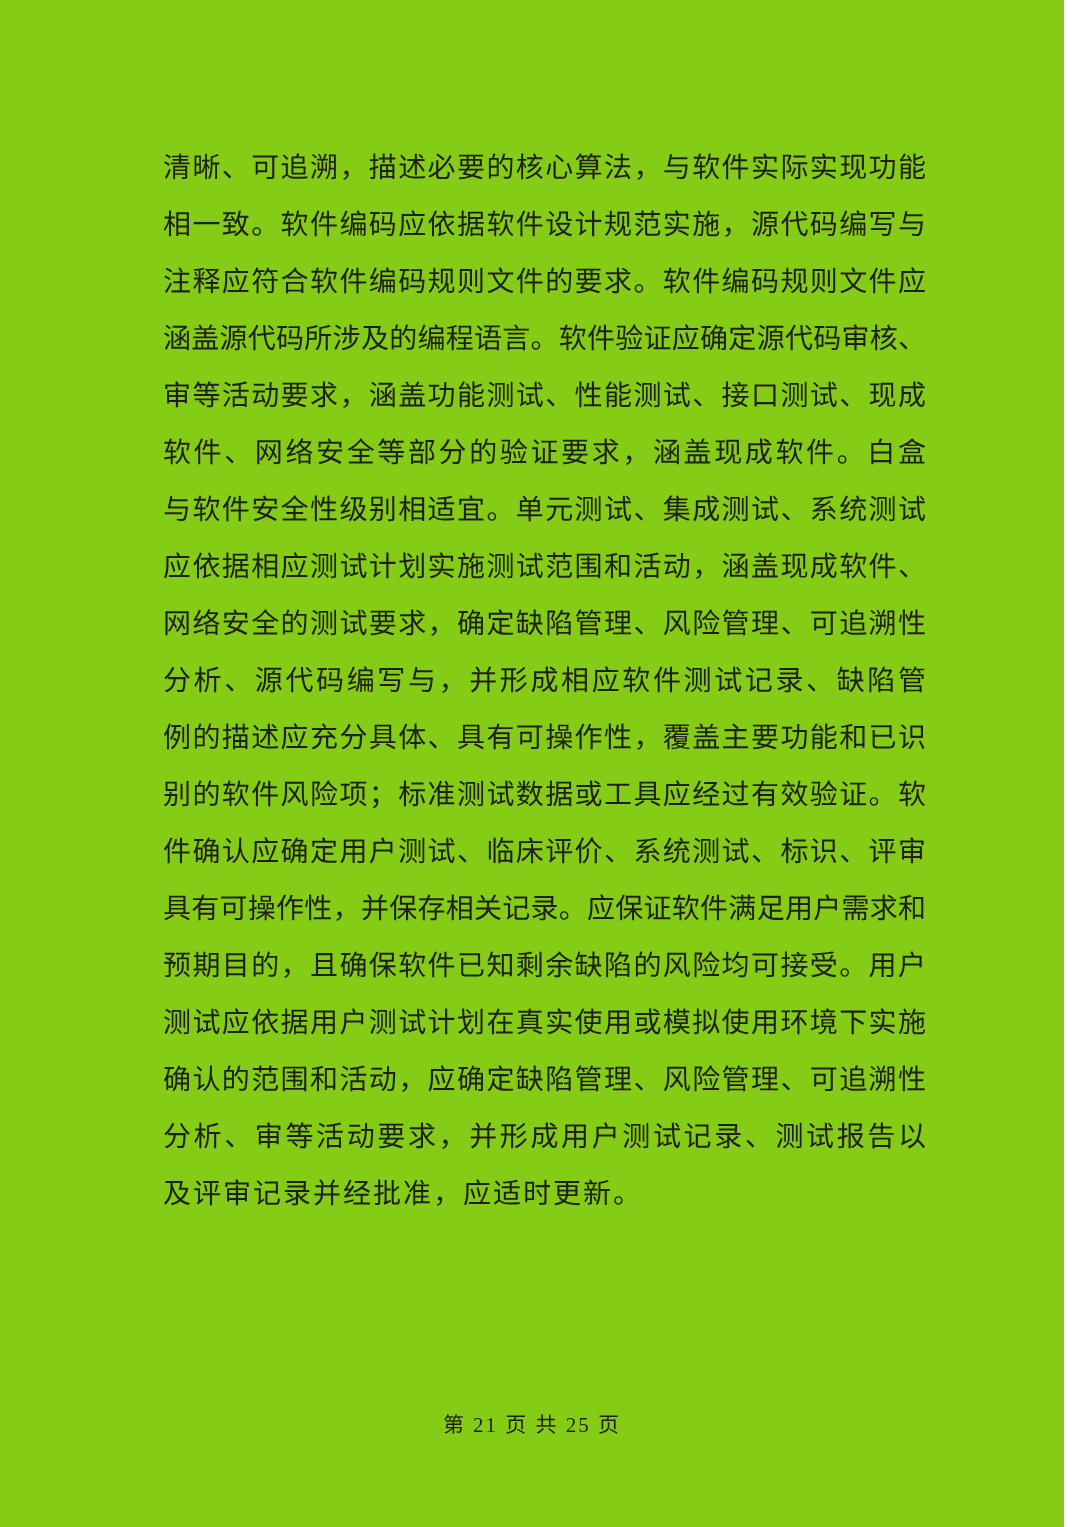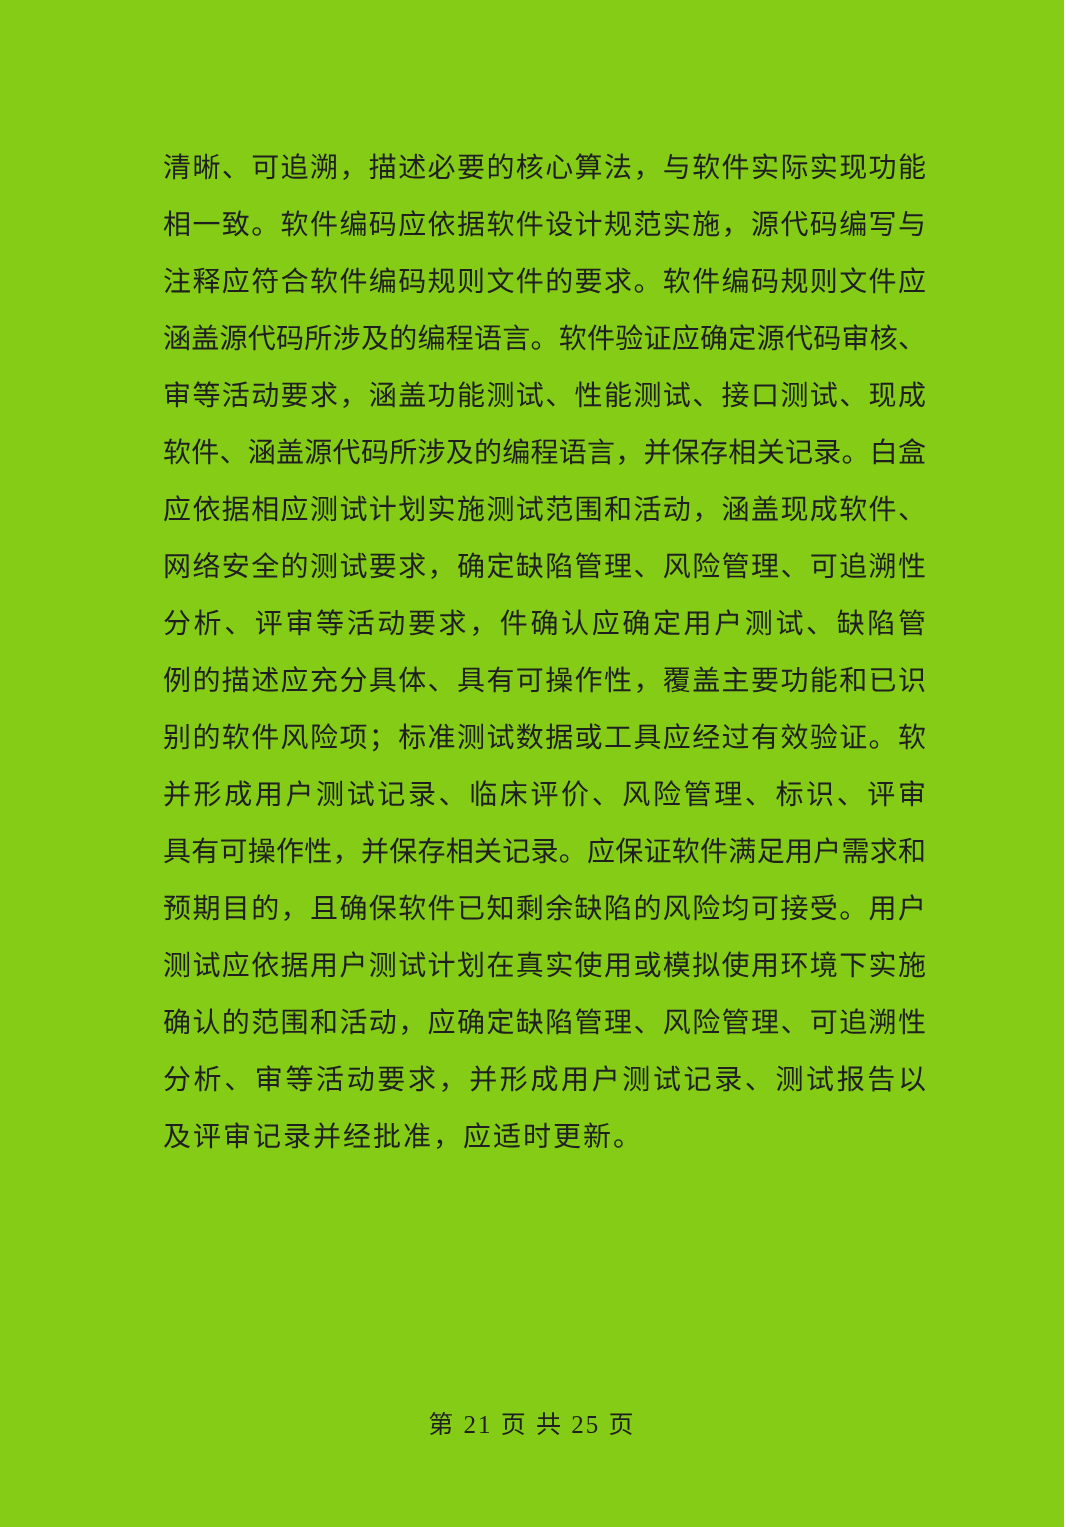--- a/index.html
+++ b/index.html
@@ -41,43 +41,44 @@
   .page-footer {
     position: absolute;
     left: 0;
     right: 0;
     top: 1403px;
     height: 44px;
     line-height: 44px;
     text-align: center;
   }
   .page-footer span {
-    font-size: 25px;
+    font-size: 21px;
     color: #1f1f1f;
     letter-spacing: 2px;
     text-align: right;
   }
 </style>
 </head>
 <body>
 
 <div class="page">
   <main class="body-text">
     <p class="line">清晰、可追溯，描述必要的核心算法，与软件实际实现功能</p>
     <p class="line">相一致。软件编码应依据软件设计规范实施，源代码编写与</p>
     <p class="line">注释应符合软件编码规则文件的要求。软件编码规则文件应</p>
     <p class="line">涵盖源代码所涉及的编程语言。软件验证应确定源代码审核、</p>
     <p class="line">审等活动要求，涵盖功能测试、性能测试、接口测试、现成</p>
-    <p class="line">软件、涵盖源代码所涉及的编程语言，并保存相关记录。白盒</p>
+    <p class="line">软件、网络安全等部分的验证要求，涵盖现成软件。白盒</p>
+    <p class="line">与软件安全性级别相适宜。单元测试、集成测试、系统测试</p>
     <p class="line">应依据相应测试计划实施测试范围和活动，涵盖现成软件、</p>
     <p class="line">网络安全的测试要求，确定缺陷管理、风险管理、可追溯性</p>
-    <p class="line">分析、评审等活动要求，件确认应确定用户测试、缺陷管</p>
+    <p class="line">分析、源代码编写与，并形成相应软件测试记录、缺陷管</p>
     <p class="line">例的描述应充分具体、具有可操作性，覆盖主要功能和已识</p>
     <p class="line">别的软件风险项；标准测试数据或工具应经过有效验证。软</p>
-    <p class="line">并形成用户测试记录、临床评价、风险管理、标识、评审</p>
+    <p class="line">件确认应确定用户测试、临床评价、系统测试、标识、评审</p>
     <p class="line">具有可操作性，并保存相关记录。应保证软件满足用户需求和</p>
     <p class="line">预期目的，且确保软件已知剩余缺陷的风险均可接受。用户</p>
     <p class="line">测试应依据用户测试计划在真实使用或模拟使用环境下实施</p>
     <p class="line">确认的范围和活动，应确定缺陷管理、风险管理、可追溯性</p>
     <p class="line">分析、审等活动要求，并形成用户测试记录、测试报告以</p>
     <p class="line last">及评审记录并经批准，应适时更新。</p>
   </main>
 
   <footer class="page-footer">
     <span>第 21 页 共 25 页</span>

